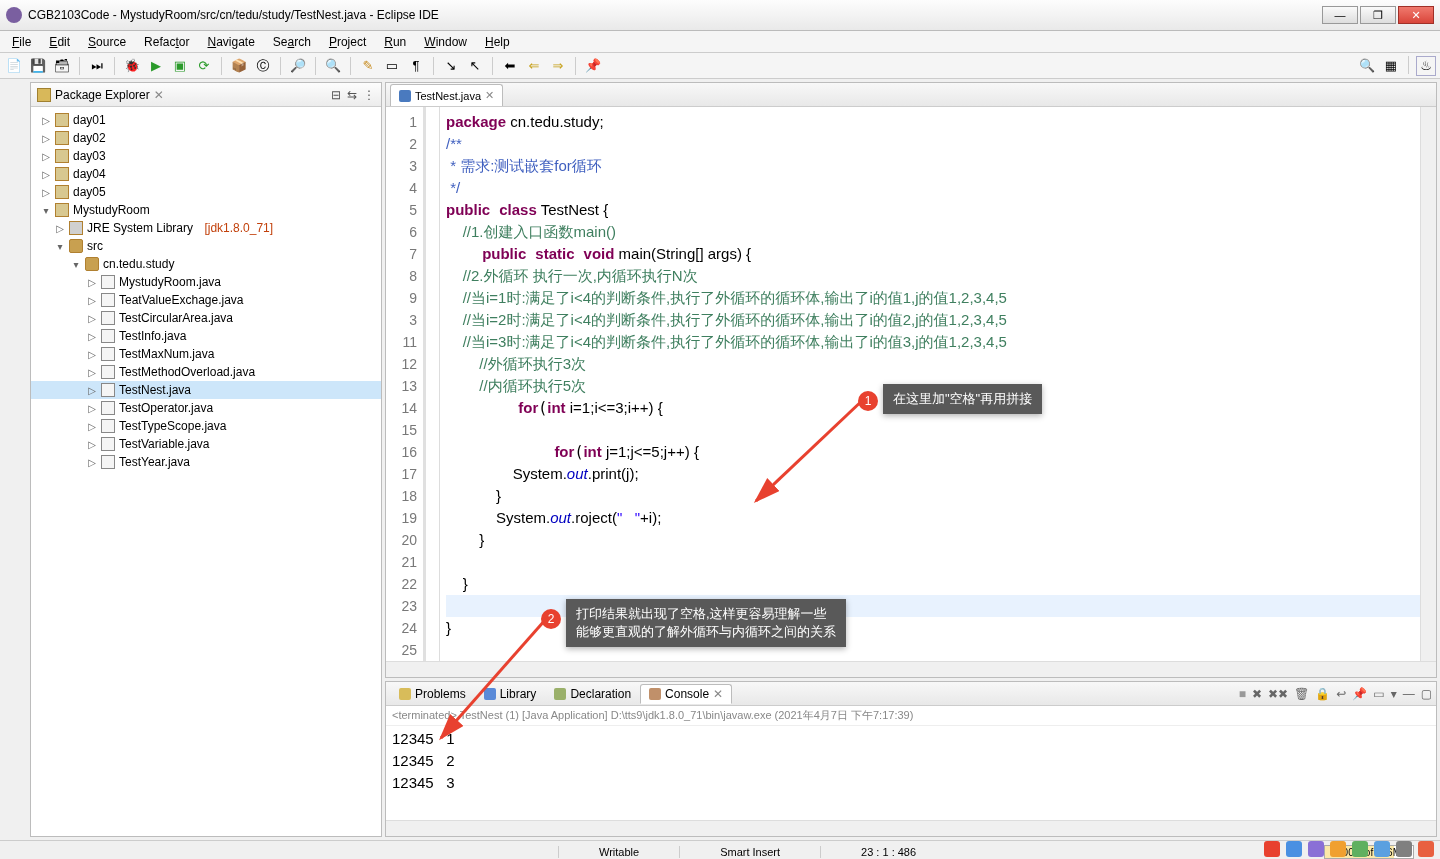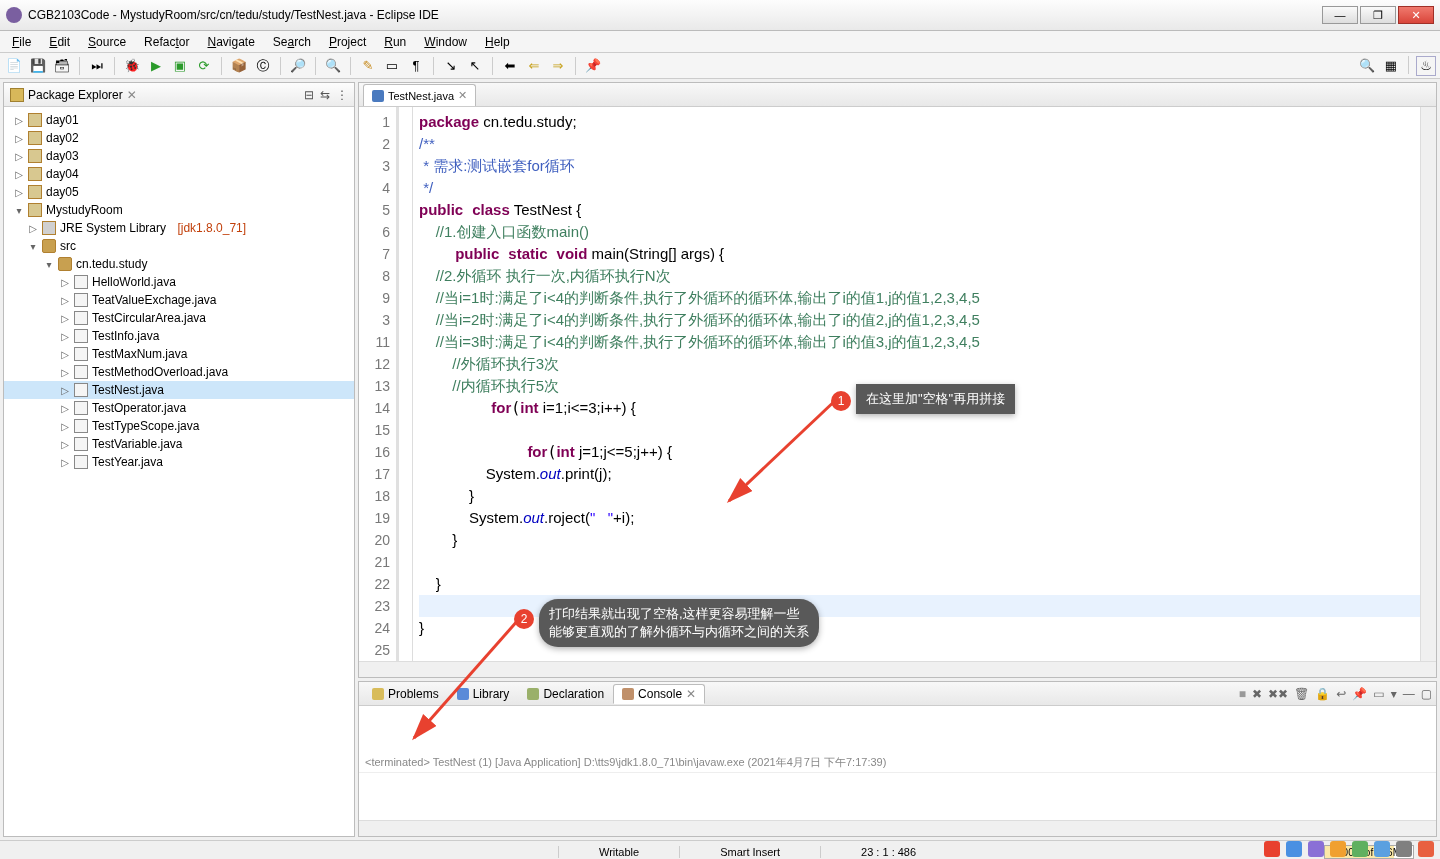--- a/index.html
+++ b/index.html
@@ -10,21 +10,21 @@
 .winbtns { display: flex; gap: 2px; }
 .winbtn { width: 36px; height: 18px; border: 1px solid #999; background: linear-gradient(#fafafa,#ddd); display: flex; align-items: center; justify-content: center; font-size: 11px; }
 .winbtn.close { background: linear-gradient(#f07a6e,#d9453a); color: #fff; border-color: #a03028; }
 .menubar { height: 22px; background: #f5f5f5; border-bottom: 1px solid #ccc; display: flex; align-items: center; padding: 0 4px; gap: 2px; }
 .menubar span { padding: 2px 8px; cursor: default; }
 .menubar span u { text-decoration: underline; }
 .toolbar { height: 26px; background: #f5f5f5; border-bottom: 1px solid #ccc; display: flex; align-items: center; padding: 0 4px; gap: 4px; }
 .tb-sep { width: 1px; height: 18px; background: #ccc; margin: 0 3px; }
 .tb-btn { width: 20px; height: 20px; display: flex; align-items: center; justify-content: center; font-size: 13px; cursor: pointer; }
 .tb-right { margin-left: auto; display:flex; gap:4px;}
-.main { display: flex; height: calc(100% - 98px); }
+.main { display: flex; height: calc(100% - 98px); padding-left: 27px; }
 .sidebar { width: 352px; background: #fff; border: 1px solid #bcbcbc; margin: 3px 0 3px 3px; display: flex; flex-direction: column; }
 .view-tab { height: 24px; background: linear-gradient(#fdfdfd,#ececec); border-bottom: 1px solid #ccc; display: flex; align-items: center; padding: 0 6px; }
 .view-tab .vt-icon { width: 14px; height: 14px; background: #d8b85a; border: 1px solid #a08030; margin-right: 4px; }
 .view-tab .vt-close { margin-left: 4px; color: #888; }
 .view-tab .vt-tools { margin-left: auto; display: flex; gap: 6px; color: #555; }
 .tree { flex: 1; overflow: auto; padding: 4px 0; }
 .tree-item { display: flex; align-items: center; height: 18px; padding-left: 10px; gap: 4px; cursor: default; white-space: nowrap; }
 .tree-item .arrow { width: 10px; text-align: center; color: #666; font-size: 10px; }
 .tree-item .ficon { width: 14px; height: 14px; background: #e8c070; border: 1px solid #b08030; }
 .tree-item .ficon.prj { background: #d8c890; }
@@ -186,21 +186,21 @@
           <span class="lbl">src</span>
         </div>
       <div class="tree-item lvl2">
           <span class="arrow">▾</span>
           <span class="ficon pkg"></span>
           <span class="lbl">cn.tedu.study</span>
         </div>
       <div class="tree-item lvl3">
           <span class="arrow">▷</span>
           <span class="ficon java"></span>
-          <span class="lbl">HelloWorld.java</span>
+          <span class="lbl">MystudyRoom.java</span>
         </div>
       <div class="tree-item lvl3">
           <span class="arrow">▷</span>
           <span class="ficon java"></span>
           <span class="lbl">TeatValueExchage.java</span>
         </div>
       <div class="tree-item lvl3">
           <span class="arrow">▷</span>
           <span class="ficon java"></span>
           <span class="lbl">TestCircularArea.java</span>
@@ -320,21 +320,21 @@
       <svg class="arrow-svg" style="left:360px; top:308px;" width="130" height="120">
         <defs>
             <marker id="ah1" markerWidth="10" markerHeight="10" refX="8" refY="3" orient="auto">
               <path d="M0,0 L0,6 L9,3 z" fill="#e8412f"></path>
             </marker>
           </defs>
         <line x1="120" y1="6" x2="10" y2="110" stroke="#e8412f" stroke-width="3" marker-end="url(#ah1)"></line>
       </svg>
 
       <div class="ann-badge" style="left:155px; top:526px;">2</div>
-      <div class="annotation" style="left:180px; top:516px;border-radius:19px;">
+      <div class="annotation" style="left:180px; top:516px;">
         <div>打印结果就出现了空格,这样更容易理解一些</div>
         <div>能够更直观的了解外循环与内循环之间的关系</div>
       </div>
       <svg class="arrow-svg" style="left:45px; top:530px;" width="130" height="130">
         <defs>
             <marker id="ah2" markerWidth="10" markerHeight="10" refX="8" refY="3" orient="auto">
               <path d="M0,0 L0,6 L9,3 z" fill="#e8412f"></path>
             </marker>
           </defs>
         <line x1="115" y1="6" x2="10" y2="125" stroke="#e8412f" stroke-width="3" marker-end="url(#ah2)"></line>
@@ -368,20 +368,23 @@
           <span>🔒</span>
           <span>↩</span>
           <span>📌</span>
           <span>▭</span>
           <span>▾</span>
           <span>—</span>
           <span>▢</span>
         </div>
       </div>
       <div class="bp-term">&lt;terminated&gt; TestNest (1) [Java Application] D:\tts9\jdk1.8.0_71\bin\javaw.exe (2021年4月7日 下午7:17:39)</div>
+      <div class="bp-out"><span>12345   1</span>
+<span>12345   2</span>
+<span>12345   3</span></div>
       <div class="bp-scroll"></div>
     </div>
   </div>
 </div>
 
 <div class="statusbar">
   <div style="flex:0 0 550px"></div>
   <div class="cell">Writable</div>
   <div class="cell">Smart Insert</div>
   <div class="cell">23 : 1 : 486</div>

